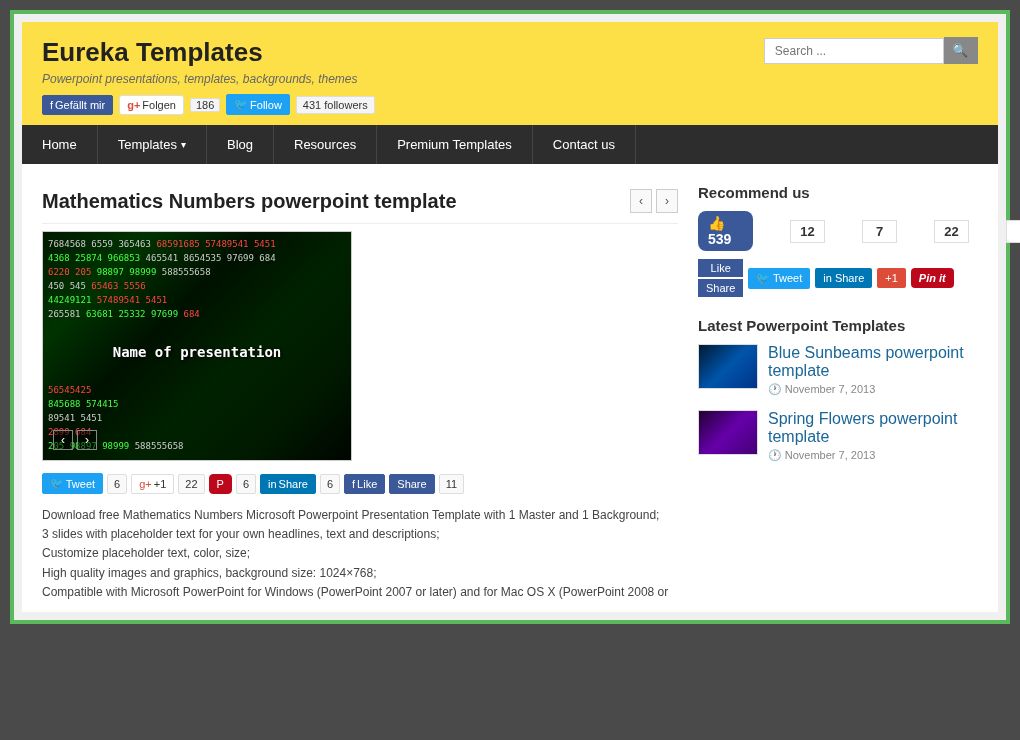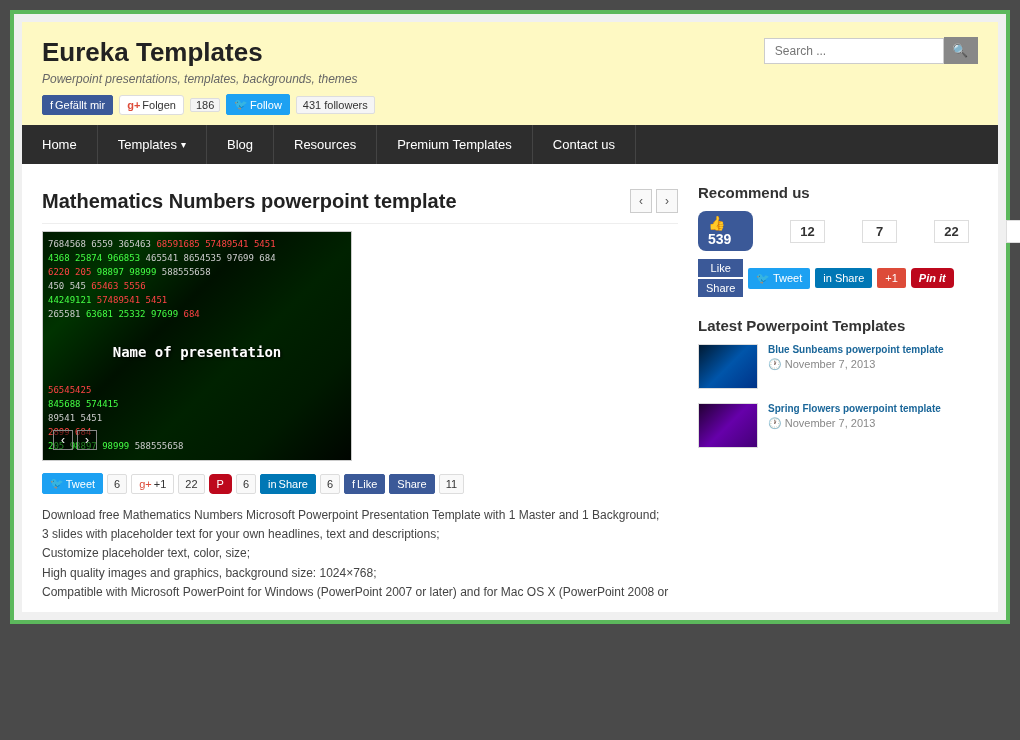--- a/index.html
+++ b/index.html
@@ -16,21 +16,21 @@
       background: #f0f0f0;
     }
     .inner-wrap {
       background: #fff;
       margin: 8px;
       padding: 0;
     }
     
     .header {
       padding: 15px 20px 10px 20px;
-      background: #fef9c3;
+      background: #fde047;
       display: flex;
       justify-content: space-between;
       align-items: flex-start;
     }
     .header-left {}
     .site-title {
       font-size: 26px;
       font-weight: bold;
       color: #222;
       margin-bottom: 4px;
@@ -294,23 +294,23 @@
       border: 1px solid #ddd;
     }
     .thumb-blue {
       background: linear-gradient(135deg, #001a33, #0055aa, #003388);
     }
     .thumb-purple {
       background: linear-gradient(135deg, #220033, #6600aa, #440077);
     }
     .latest-info {}
     .latest-title {
-      font-size: 10px;
+      font-size: 16px;
       color: #1a6699;
-      font-weight: bold;
+      font-weight: normal;
       margin-bottom: 3px;
     }
     .latest-date {
       font-size: 11px;
       color: #888;
     }
   </style>
 </head>
 <body>
 

